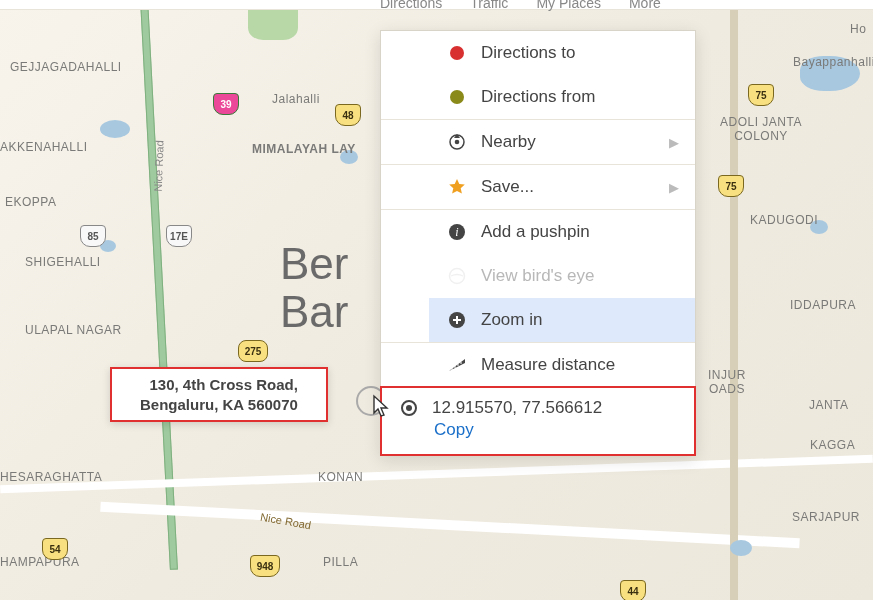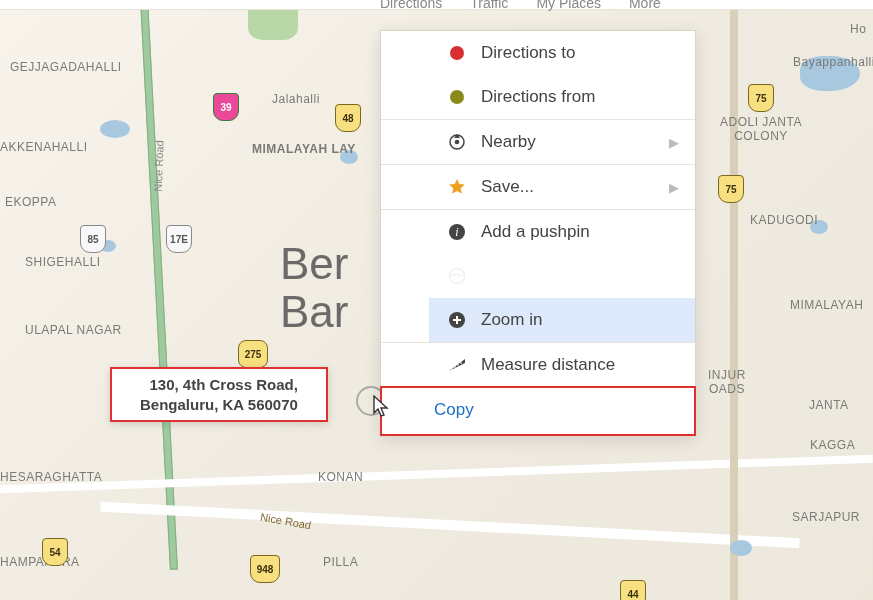--- a/index.html
+++ b/index.html
@@ -89,21 +89,21 @@
   .n19 { top: 398px; left: 809px; }
   .n20 { top: 438px; left: 810px; }
   .n21 { top: 510px; left: 792px; }
 
   .road-label { position:absolute; font-size:11px; color:#888; transform: rotate(-88deg); top:160px; left:133px; }
   .road-label2 { position:absolute; font-size:11px; color:#806830; transform: rotate(10deg); top:515px; left:260px; }
 
   
   .shield {
     position: absolute;
-    width: 26px; height: 28px;
+    width: 26px; height: 22px;
     background: #f8e080;
     border: 1px solid #7a6820;
     border-radius: 4px 4px 10px 10px;
     font-size: 10px;
     display: flex;
     align-items: center;
     justify-content: center;
     color: #3a3010;
     font-weight: 600;
   }
@@ -234,21 +234,21 @@
 <div class="nbhd n8">HAMPAPURA</div>
 <div class="nbhd n9">Jalahalli</div>
 <div class="nbhd n10">MIMALAYAH LAY</div>
 <div class="nbhd n11">KONAN</div>
 <div class="nbhd n12">PILLA</div>
 <div class="nbhd n13">Ho</div>
 <div class="nbhd n14">Bayappanhalli</div>
 <div class="nbhd n15">ADOLI JANTA
 COLONY</div>
 <div class="nbhd n16">KADUGODI</div>
-<div class="nbhd n17">MIMALAYAH</div>
+<div class="nbhd n17">IDDAPURA</div>
 <div class="nbhd n18">INJUR
 OADS</div>
 <div class="nbhd n19">JANTA</div>
 <div class="nbhd n20">KAGGA</div>
 <div class="nbhd n21">SARJAPUR</div>
 <div class="road-label">Nice Road</div>
 <div class="road-label2">Nice Road</div>
 
 <div class="shield green" style="top:93px; left:213px;">39</div>
 <div class="shield" style="top:104px; left:335px;">48</div>
@@ -322,20 +322,21 @@
     <span>Add a pushpin</span>
   </div>
 
   <div class="menu-item disabled">
     <span class="icon">
       <svg width="18" height="18" viewBox="0 0 18 18">
           <circle cx="9" cy="9" r="7.5" fill="none" stroke="#888" stroke-width="1.5"></circle>
           <path d="M3 9 Q9 6 15 9" fill="none" stroke="#888" stroke-width="1.3"></path>
         </svg>
     </span>
+    <span>View bird's eye</span>
   </div>
 
   <div class="menu-item selected">
     <span class="icon">
       <svg width="18" height="18" viewBox="0 0 18 18">
           <circle cx="9" cy="9" r="8" fill="#444"></circle>
           <path d="M5 9h8M9 5v8" stroke="#fff" stroke-width="2"></path>
         </svg>
     </span>
     <span>Zoom in</span>
@@ -347,20 +348,29 @@
     <span class="icon">
       <svg width="20" height="18" viewBox="0 0 20 18">
           <path d="M2 15 L18 3 L18 7 L2 15 Z" fill="#444"></path>
           <path d="M5 12v2M8 10v2M11 8v2M14 6v2" stroke="#fff" stroke-width="1"></path>
         </svg>
     </span>
     <span>Measure distance</span>
   </div>
 
   <div class="coords-block">
+    <div class="coords-row">
+      <span class="icon">
+        <svg width="18" height="18" viewBox="0 0 18 18">
+            <circle cx="9" cy="9" r="7" fill="none" stroke="#444" stroke-width="2"></circle>
+            <circle cx="9" cy="9" r="3" fill="#444"></circle>
+          </svg>
+      </span>
+      <span class="coords-text">12.915570, 77.566612</span>
+    </div>
     <a class="copy-link">Copy</a>
   </div>
 
 </div>
 
 <div class="cursor">
   <svg width="26" height="30" viewBox="0 0 26 30">
     <path d="M8 3 L8 20 L12 16 L15 23 L18 22 L15 15 L21 15 Z" fill="#fff" stroke="#333" stroke-width="1.4"></path>
   </svg>
 </div>

